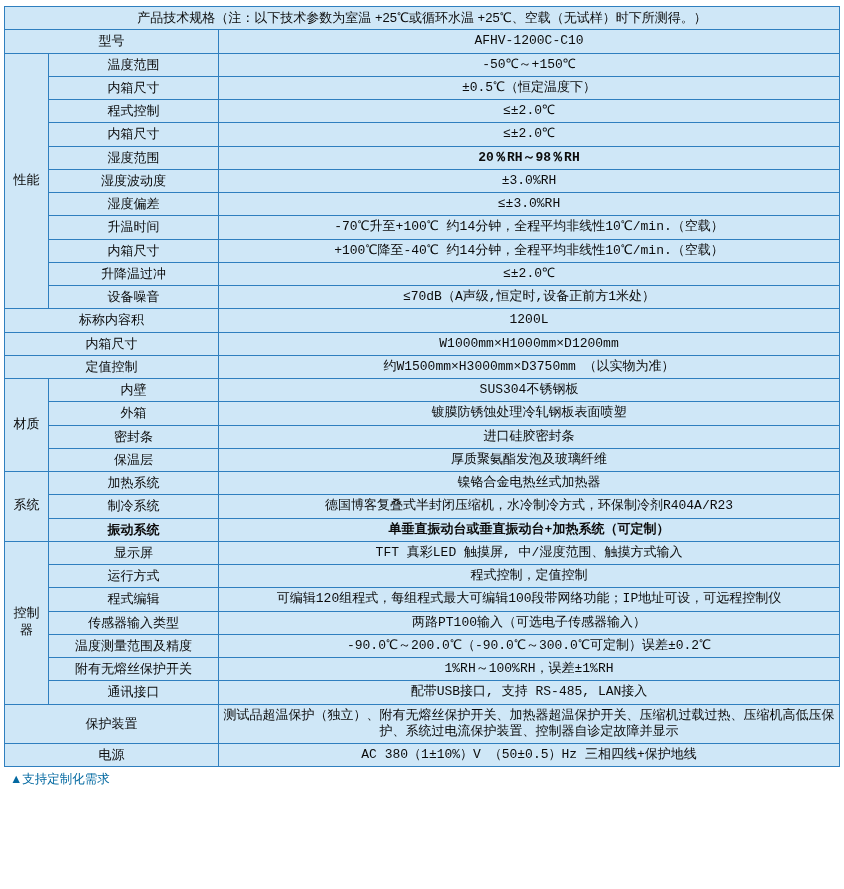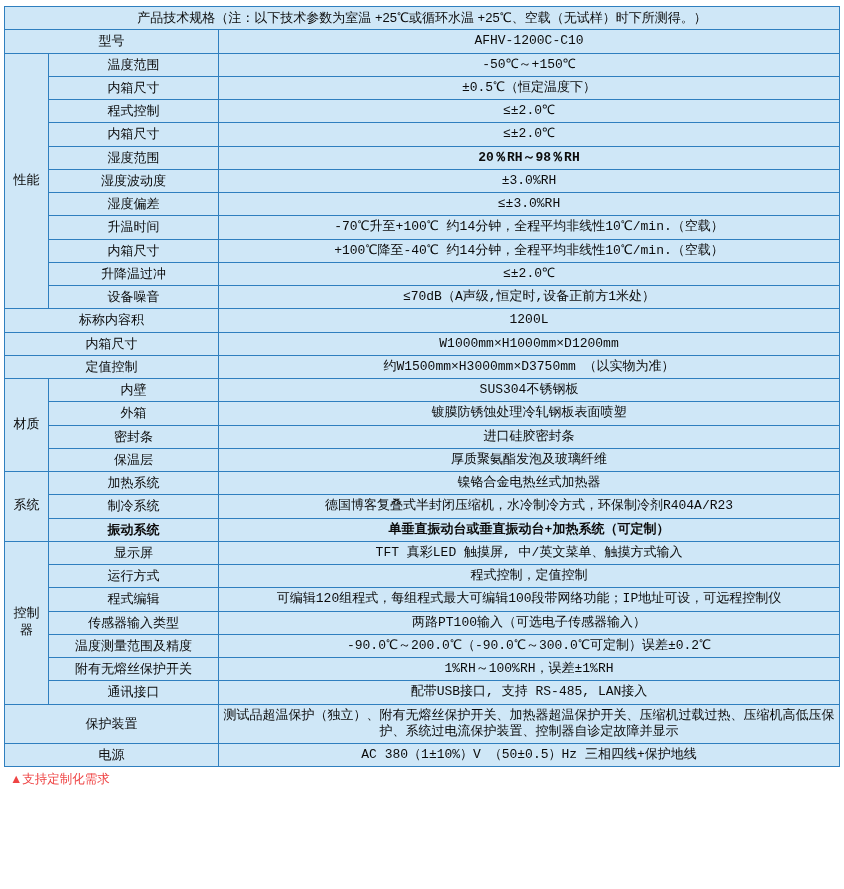--- a/index.html
+++ b/index.html
@@ -51,21 +51,21 @@
   td.val {
     text-align: center;
     font-family: Liberation Mono, monospace;
   }
   td.bold, .bold {
     font-weight: bold;
   }
   .note {
     padding: 4px 6px 2px 6px;
     font-size: 12.5px;
-    color: #ef4444;
+    color: #0369a1;
   }
   .two-line {
     line-height: 1.35;
   }
 </style>
 </head>
 <body>
 
 <div class="sheet">
   <table class="spec">
@@ -172,21 +172,21 @@
         <td class="val">德国博客复叠式半封闭压缩机，水冷制冷方式，环保制冷剂R404A/R23</td>
       </tr>
       <tr>
         <td class="sub bold">振动系统</td>
         <td class="val bold">单垂直振动台或垂直振动台+加热系统（可定制）</td>
       </tr>
 
       <tr>
         <td class="group" rowspan="7">控制器</td>
         <td class="sub">显示屏</td>
-        <td class="val">TFT 真彩LED 触摸屏, 中/英文菜单、触摸方式输入</td>
+        <td class="val">TFT 真彩LED 触摸屏, 中/湿度范围、触摸方式输入</td>
       </tr>
       <tr>
         <td class="sub">运行方式</td>
         <td class="val">程式控制，定值控制</td>
       </tr>
       <tr>
         <td class="sub">程式编辑</td>
         <td class="val">可编辑120组程式，每组程式最大可编辑100段带网络功能；IP地址可设，可远程控制仪</td>
       </tr>
       <tr>

